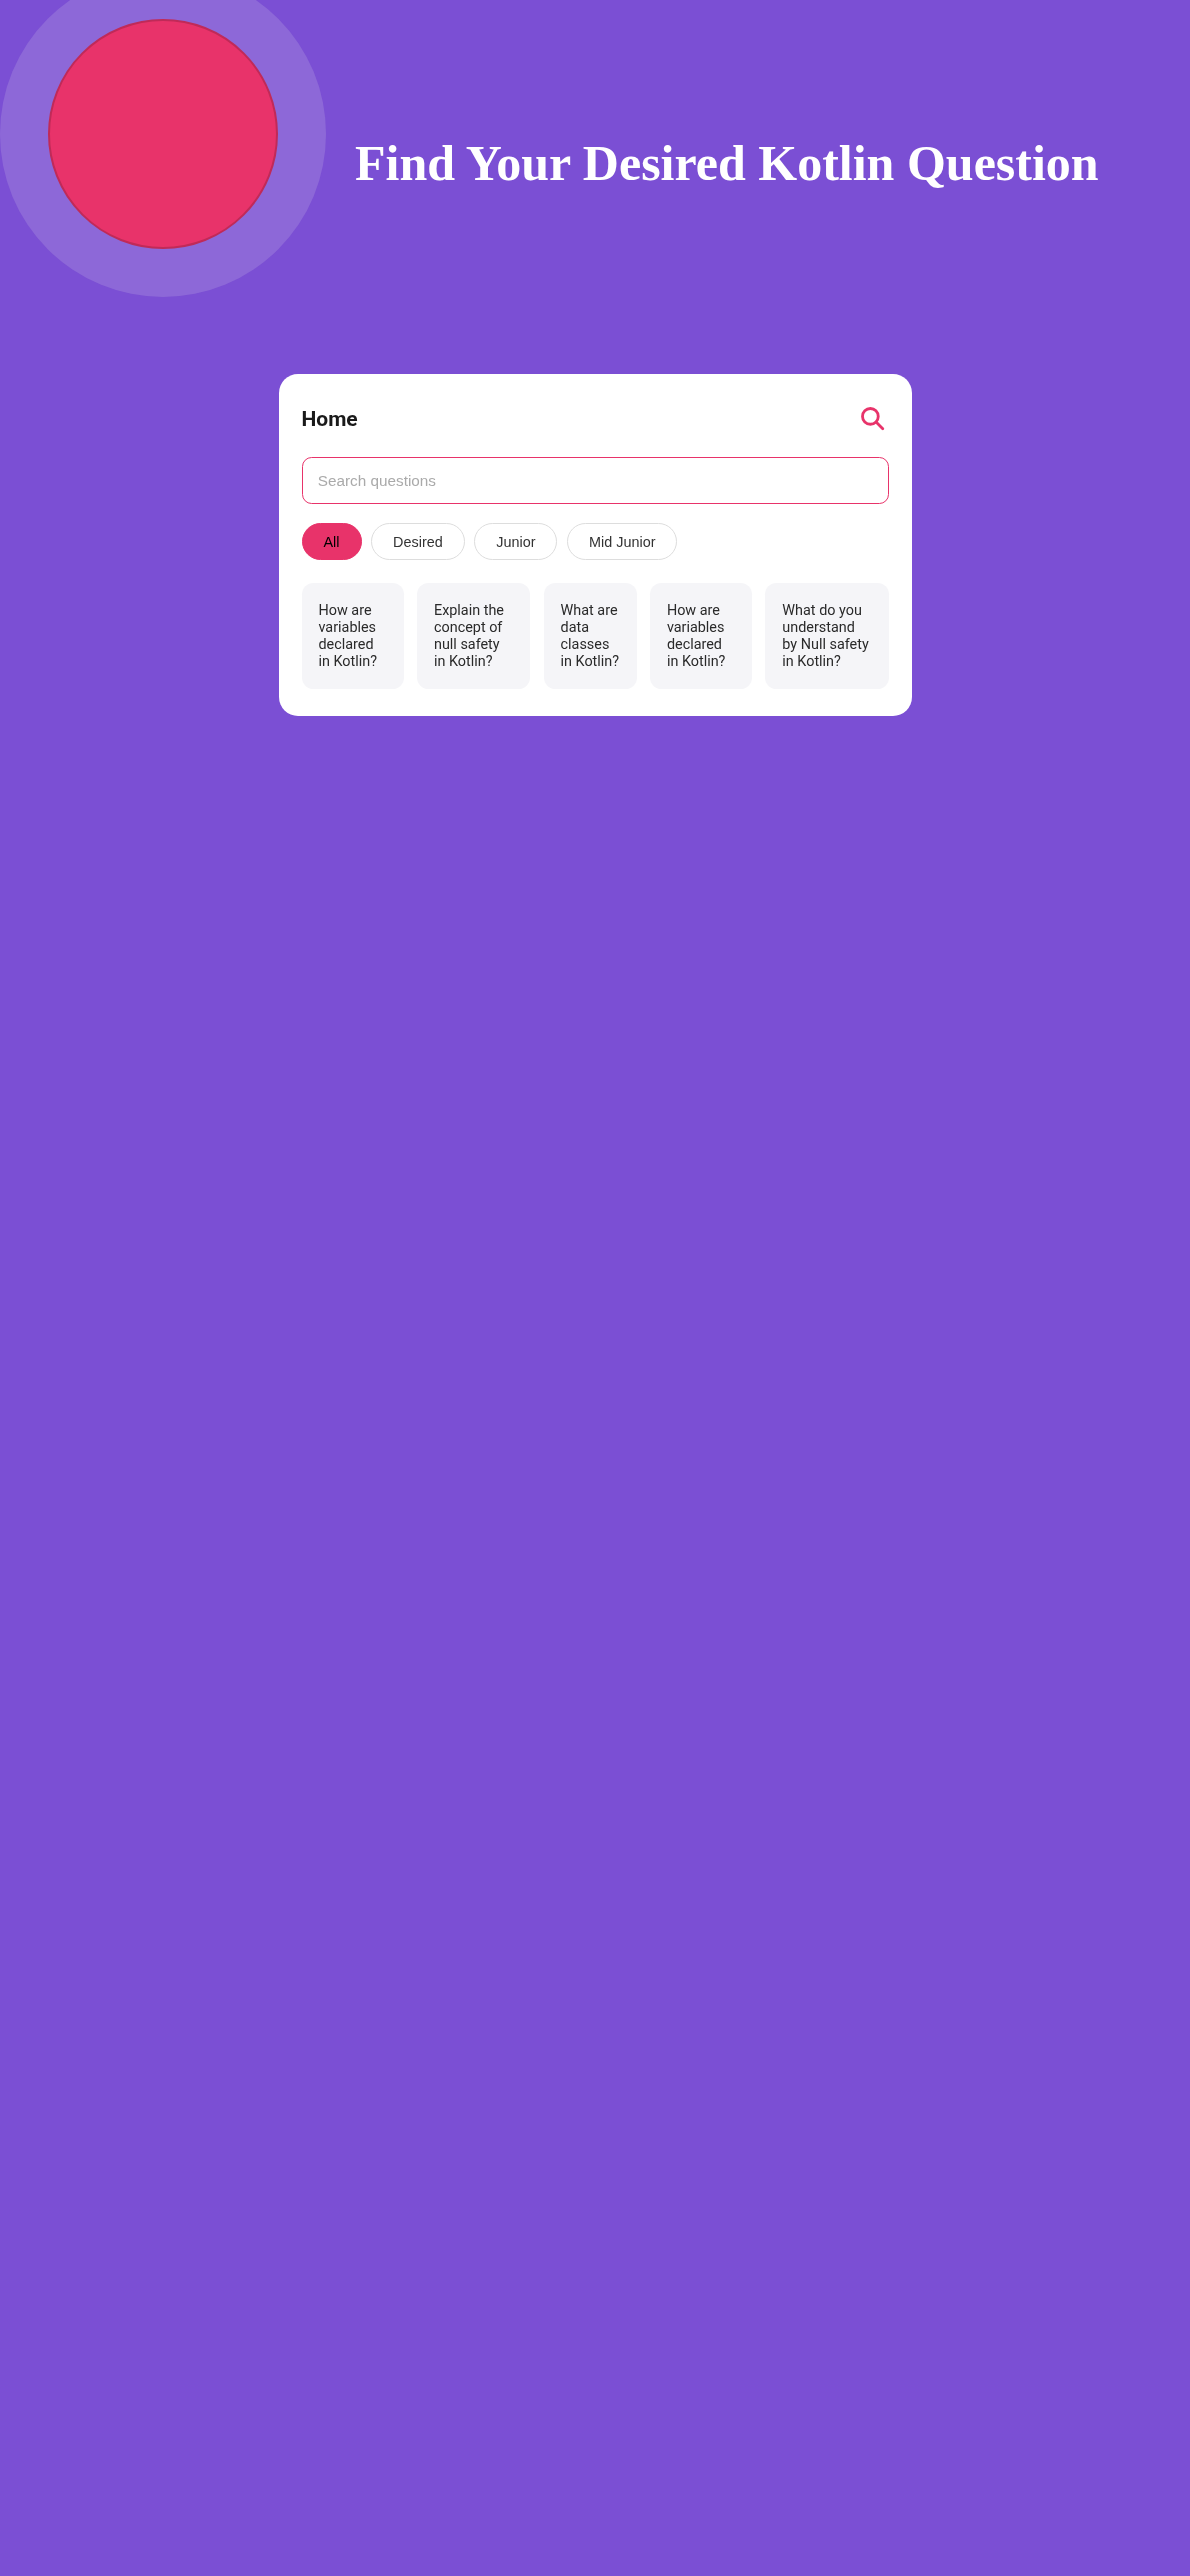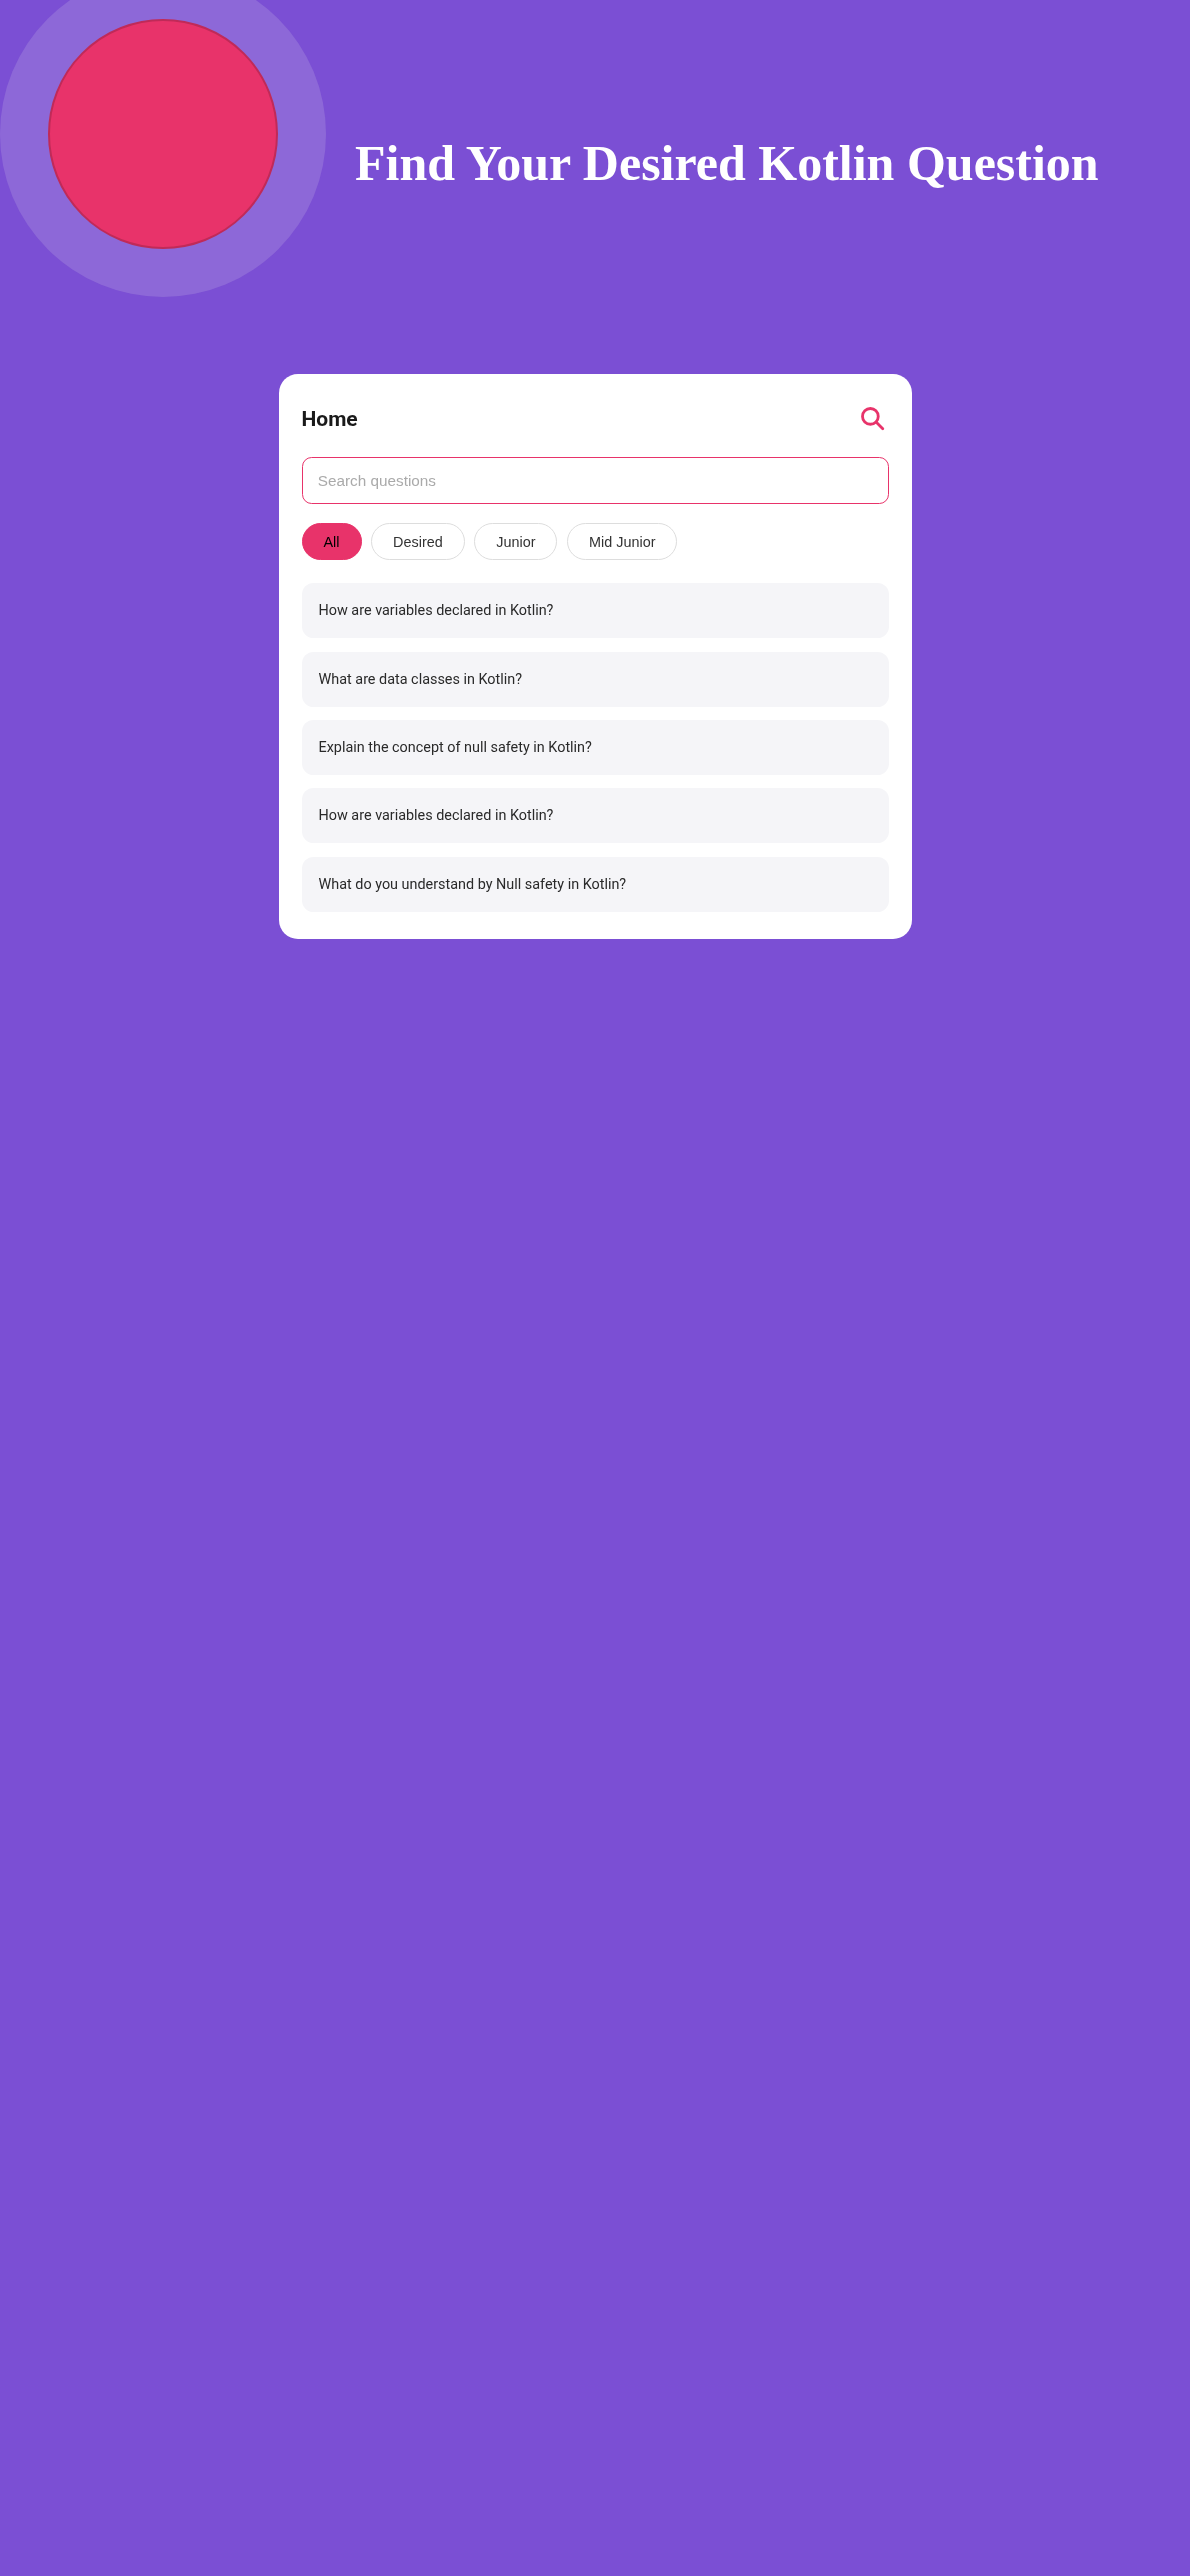--- a/index.html
+++ b/index.html
@@ -137,21 +137,21 @@
     }
 
     .filter-tab.active {
       background-color: #E8336A;
       color: #000000;
       border-color: #E8336A;
     }
 
     .questions-list {
       display: flex;
-      flex-direction: column;
+      flex-direction: row;
       gap: 13.4px;
       justify-content: center;
     }
 
     .question-item {
       background-color: #F5F5F8;
       border-radius: 11.5px;
       padding: 19px 17px;
       font-size: 14.4px;
       color: #2a2a2a;
@@ -183,19 +183,19 @@
 
   <div class="filter-tabs">
     <button class="filter-tab active">All</button>
     <button class="filter-tab">Desired</button>
     <button class="filter-tab">Junior</button>
     <button class="filter-tab">Mid Junior</button>
   </div>
 
   <div class="questions-list">
   <div class="question-item">How are variables declared in Kotlin?</div>
+      <div class="question-item">Explain the concept of null safety in Kotlin?</div>
       <div class="question-item">What are data classes in Kotlin?</div>
-      <div class="question-item">Explain the concept of null safety in Kotlin?</div>
       <div class="question-item">How are variables declared in Kotlin?</div>
       <div class="question-item">What do you understand by Null safety in Kotlin?</div>
     </div>
 </div>
 
 
 </body></html>

